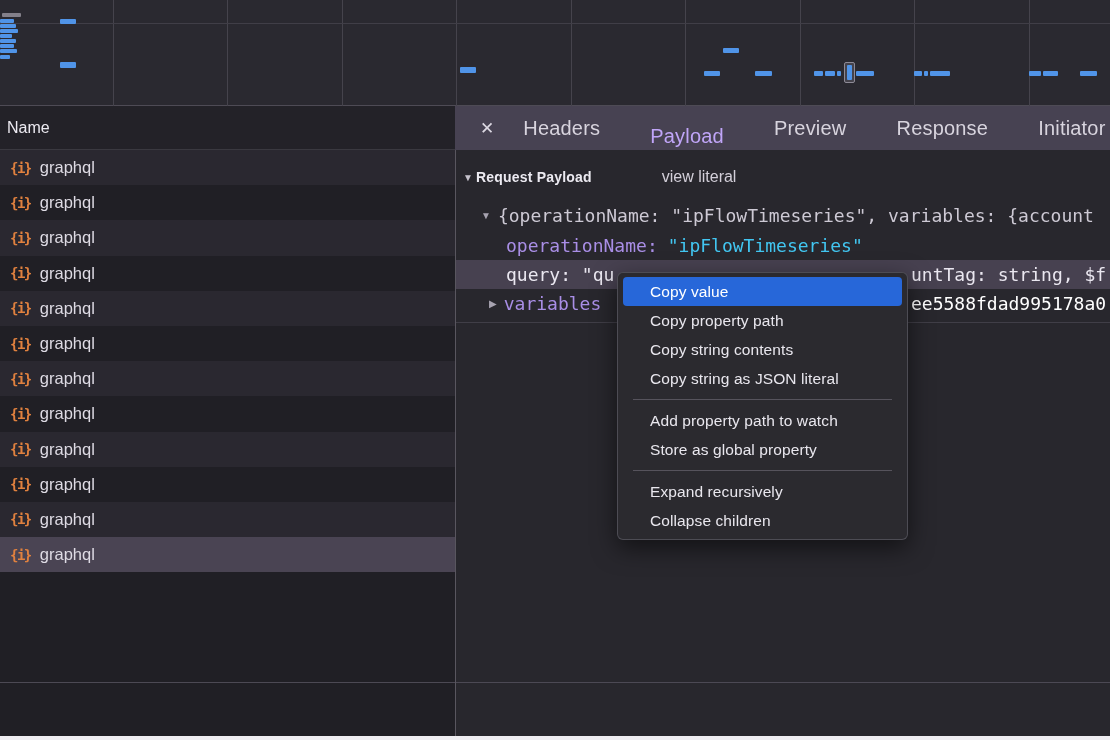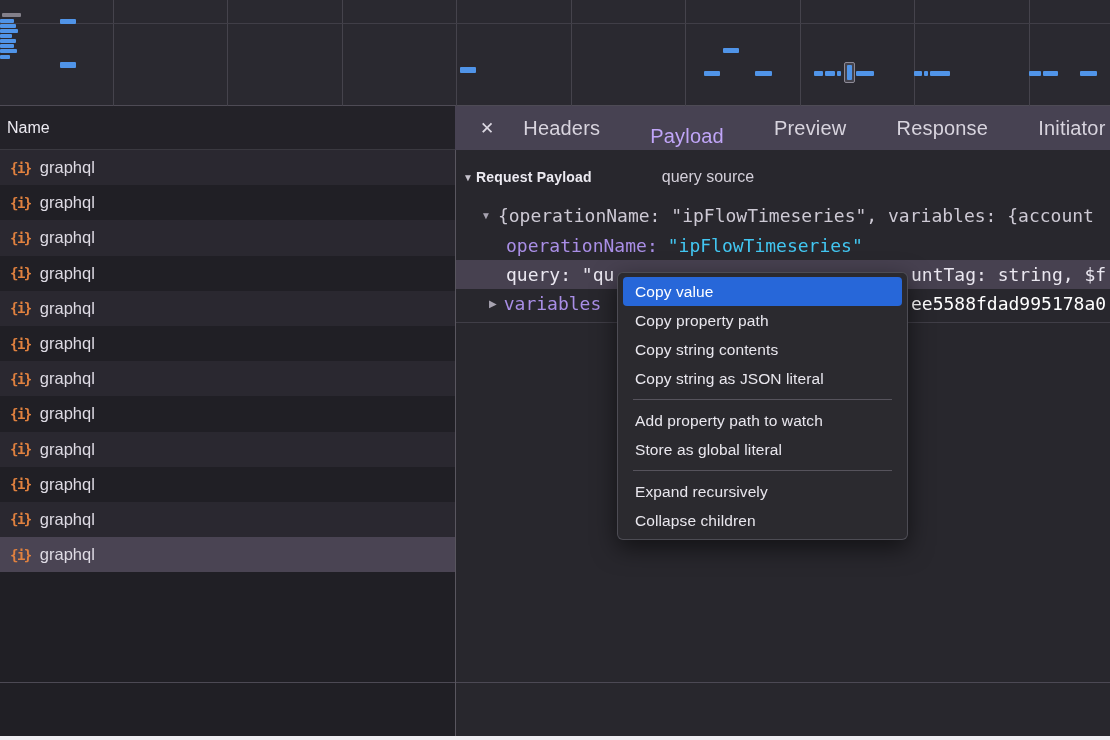--- a/index.html
+++ b/index.html
@@ -59,21 +59,21 @@
   #tree-line4 .seg-right{color:#ffffff;}
   .section-line{position:absolute;top:172px;left:0;width:654px;height:1px;background:#403e47;}
 
   #hline682{position:absolute;left:0;top:682px;width:1110px;height:1px;background:#4c4954;z-index:2;}
   #bottom-strip{position:absolute;left:0;top:736px;width:1110px;height:4px;background:#efeef2;z-index:5;}
 
   
   #context-menu{position:absolute;left:617px;top:272px;width:291px;background:#2b2a2f;
                 border:1px solid rgba(120,118,130,0.45);border-radius:6px;
                 box-shadow:0 8px 24px rgba(0,0,0,0.55);padding:4px 5px;box-sizing:border-box;z-index:10;}
-  .menu-item{height:29px;line-height:29px;padding-left:12px;font-size:15.5px;color:#e9e7ee;
+  .menu-item{height:29px;line-height:29px;padding-left:27px;font-size:15.5px;color:#e9e7ee;
              border-radius:4px;letter-spacing:0.1px;cursor:default;}
   .menu-item.highlighted{background:#2767d9;color:#ffffff;}
   .menu-divider{height:1px;background:#56535c;margin:6px 10px;}
 </style>
 </head>
 <body>
 
 <div id="stage">
 
   <div id="overview">
@@ -182,21 +182,21 @@
         <span>graphql</span>
       </div>
     </div>
 
   <div id="vdivider"></div>
 
   <div id="right-panel">
     <div class="payload-header">
       <span class="ph-tri">▼</span>
       <span class="ph-title">Request Payload</span>
-      <span class="ph-vs">query source</span>
+      <span class="ph-vs">view literal</span>
     </div>
 
     <div class="tree-row" id="tree-line1">
       <span class="tr-tri">▼</span>
       <span>{operationName: "ipFlowTimeseries", variables: {account</span>
     </div>
 
     <div class="tree-row" id="tree-line2">
       <span class="k-purple">operationName:</span>
       <span class="v-cyan">"ipFlowTimeseries"</span>
@@ -219,19 +219,19 @@
   <div id="hline682"></div>
   <div id="bottom-strip"></div>
 
   <div id="context-menu">
       <div class="menu-item highlighted">Copy value</div>
       <div class="menu-item">Copy property path</div>
       <div class="menu-item">Copy string contents</div>
       <div class="menu-item">Copy string as JSON literal</div>
       <div class="menu-divider"></div>
       <div class="menu-item">Add property path to watch</div>
-      <div class="menu-item">Store as global literal</div>
+      <div class="menu-item">Store as global property</div>
       <div class="menu-divider"></div>
       <div class="menu-item">Expand recursively</div>
       <div class="menu-item">Collapse children</div>
     </div>
 
 </div>
 
 </body></html>

